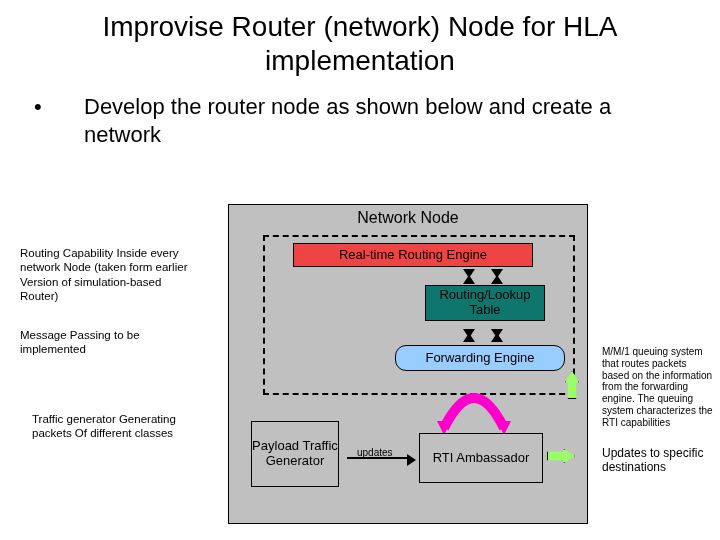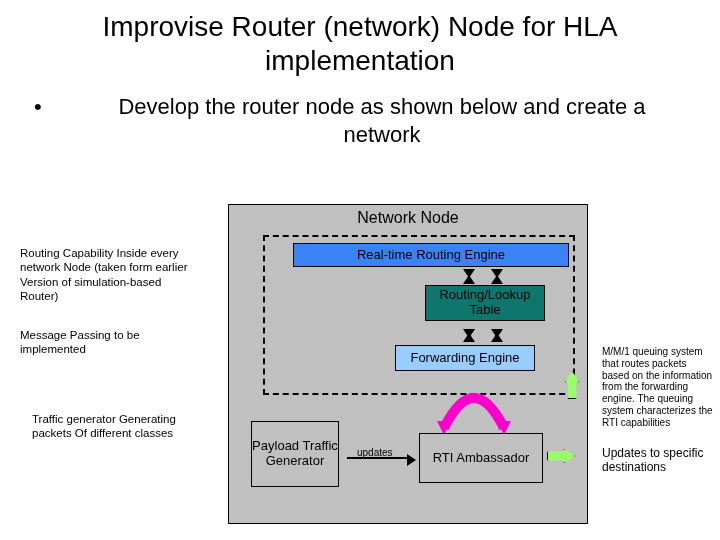--- a/index.html
+++ b/index.html
@@ -1,26 +1,26 @@
 <!DOCTYPE html>
 <html><head>
 <meta charset="utf-8">
 <style>
   * { box-sizing: border-box; margin: 0; padding: 0; }
   body { width: 720px; height: 540px; background: #fff; font-family: Arial, sans-serif; position: relative; overflow: hidden; }
   .title { text-align: center; font-size: 28px; padding: 10px 24px 8px; line-height: 1.2; }
-  .bullet { font-size: 22px; padding: 8px 40px 10px 84px; position: relative; line-height: 1.25; text-align: center; }
+  .bullet { font-size: 22px; padding: 8px 40px 10px 84px; position: relative; line-height: 1.25; }
   .bullet::before { content: "•"; position: absolute; left: 34px; top: 8px; font-size: 22px; }
   .diagram { position: absolute; left: 228px; top: 204px; width: 360px; height: 320px; background: #c0c0c0; border: 1px solid #000; }
   .diagram-title { text-align: center; font-size: 16px; padding: 4px 0; }
   .dashed { position: absolute; left: 34px; top: 30px; width: 312px; height: 160px; border: 2px dashed #000; }
   .box { position: absolute; border: 1px solid #000; text-align: center; display: flex; align-items: center; justify-content: center; font-size: 13px; line-height: 1.15; }
-  .rte { left: 64px; top: 38px; width: 276px; height: 24px; background: #3b82f6; }
+  .rte { left: 64px; top: 38px; width: 240px; height: 24px; background: #ef4444; }
   .rlt { left: 196px; top: 80px; width: 120px; height: 36px; background: #0f766e; }
-  .fwd { left: 166px; top: 140px; width: 140px; height: 26px; background: #99ccff; }
+  .fwd { left: 166px; top: 140px; width: 170px; height: 26px; background: #99ccff; border-radius: 11px; }
   .ptg { left: 22px; top: 216px; width: 88px; height: 66px; background: #c0c0c0; }
   .rti { left: 190px; top: 228px; width: 124px; height: 50px; background: #c0c0c0; }
   .arrow-head { position: absolute; width: 0; height: 0; }
   .down { border-left: 6px solid transparent; border-right: 6px solid transparent; border-top: 9px solid #000; }
   .up   { border-left: 6px solid transparent; border-right: 6px solid transparent; border-bottom: 9px solid #000; }
   .right{ border-top: 6px solid transparent; border-bottom: 6px solid transparent; border-left: 9px solid #000; }
   .arrow-down-from-rte1 { left: 234px; top: 64px; }
   .arrow-down-from-rte2 { left: 262px; top: 64px; }
   .arrow-up-to-rte1 { left: 234px; top: 70px; }
   .arrow-up-to-rte2 { left: 262px; top: 70px; }

